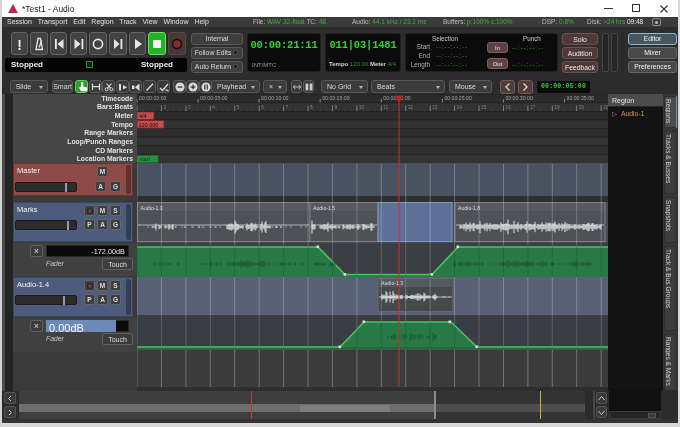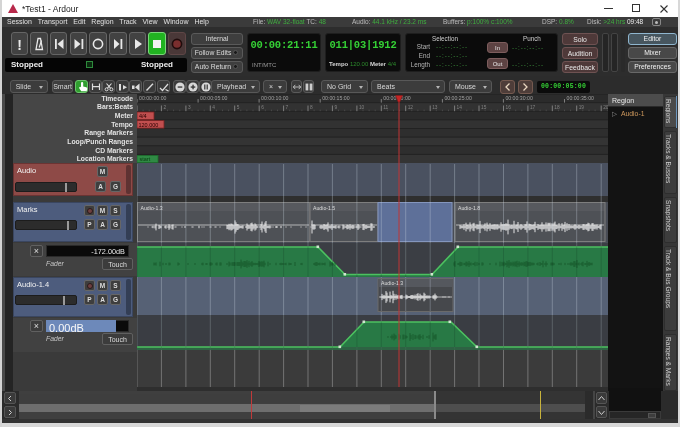--- a/index.html
+++ b/index.html
@@ -4,21 +4,21 @@
 #w{position:relative;width:680px;height:427px;background:#2d2d2d;overflow:hidden;}
 .abs{position:absolute;}
 .tbtn{position:absolute;background:#3e3e3e;border:1px solid #5a5a5a;border-radius:3px;}
 .dd{position:absolute;background:#3c3c3c;border:1px solid #585858;border-radius:3px;color:#d8d8d8;font-size:7px;line-height:11px;padding-left:5px;}
 .dd:after{content:"";position:absolute;right:4px;top:4.5px;border-left:2.5px solid transparent;border-right:2.5px solid transparent;border-top:3.5px solid #b5b5b5;}
 .sq{position:absolute;width:11px;height:11px;background:#3e3e3e;border:1px solid #666;border-radius:2px;color:#ddd;font-size:6.5px;font-weight:bold;text-align:center;line-height:10px;}
 </style></head><body>
 <div id="w">
     <div class="abs" style="left:0;top:0;width:680px;height:17px;background:#fff;"></div>
     <div class="abs" style="left:8px;top:4px;width:0;height:0;border-left:5px solid transparent;border-right:5px solid transparent;border-bottom:9px solid #b8294b;"></div>
-    <div class="abs" style="left:22px;top:4px;font-size:8.5px;color:#1a1a1a;">*Test1 - Ardour</div>
+    <div class="abs" style="left:22px;top:4px;font-size:8.5px;color:#1a1a1a;">*Test1 - Audio</div>
     <div class="abs" style="left:604px;top:8px;width:9px;height:1px;background:#333;"></div>
     <div class="abs" style="left:632px;top:4px;width:8px;height:8px;border:1px solid #333;"></div>
     <svg class="abs" style="left:659px;top:4px;" width="10" height="10" viewBox="0 0 10 10">
       <path d="M1.5 1.5 L8.5 8.5 M8.5 1.5 L1.5 8.5" stroke="#333" stroke-width="1.1"></path>
     </svg>
     <div class="abs" style="left:1px;top:17px;width:678px;height:10px;background:#3b3b3b;"></div>
     <div class="abs" style="left:7px;top:17.5px;font-size:7px;color:#e0e0e0;word-spacing:4px;">Session Transport Edit Region Track View Window Help</div>
     <div class="abs" style="left:253px;top:17.5px;font-size:6.5px;white-space:nowrap;"><span style="color:#bdbdbd;">File:</span> <span style="color:#3fae3f;">WAV 32-float</span> <span style="color:#bdbdbd;">TC:</span> <span style="color:#3fae3f;">48</span></div>
     <div class="abs" style="left:352px;top:17.5px;font-size:6.5px;white-space:nowrap;"><span style="color:#bdbdbd;">Audio:</span> <span style="color:#3fae3f;">44.1 kHz / 23.2 ms</span></div>
     <div class="abs" style="left:443px;top:17.5px;font-size:6.5px;white-space:nowrap;"><span style="color:#bdbdbd;">Buffers:</span> <span style="color:#3fae3f;">p:100% c:100%</span></div>
@@ -76,21 +76,21 @@
     <div class="tbtn" style="left:191px;top:47px;width:52px;height:11.5px;"></div>
     <div class="abs" style="left:191px;top:48.5px;width:44px;text-align:center;font-size:6.8px;color:#dcdcdc;">Follow Edits</div>
     <div class="abs" style="left:233px;top:49.5px;width:5px;height:5px;border-radius:50%;background:#1a1a1a;border:1px solid #555;"></div>
     <div class="tbtn" style="left:191px;top:61px;width:52px;height:11.5px;"></div>
     <div class="abs" style="left:191px;top:62.5px;width:44px;text-align:center;font-size:6.8px;color:#dcdcdc;">Auto Return</div>
     <div class="abs" style="left:233px;top:63.5px;width:5px;height:5px;border-radius:50%;background:#1a1a1a;border:1px solid #555;"></div>
     <div class="abs" style="left:247px;top:33px;width:74px;height:39px;background:#0b0b0b;border-radius:3px;border:1px solid #1e1e1e;"></div>
     <div class="abs" style="left:247px;top:39px;width:74px;text-align:center;font-family:'Liberation Mono',monospace;font-size:10.5px;font-weight:bold;color:#35d035;letter-spacing:-0.2px;">00:00:21:11</div>
     <div class="abs" style="left:252px;top:62px;font-size:6px;color:#9a9a9a;">INT/MTC</div>
     <div class="abs" style="left:325px;top:33px;width:76px;height:39px;background:#0b0b0b;border-radius:3px;border:1px solid #1e1e1e;"></div>
-    <div class="abs" style="left:325px;top:39px;width:76px;text-align:center;font-family:'Liberation Mono',monospace;font-size:10.5px;font-weight:bold;color:#35d035;letter-spacing:-0.2px;">011|03|1912</div>
+    <div class="abs" style="left:325px;top:39px;width:76px;text-align:center;font-family:'Liberation Mono',monospace;font-size:10.5px;font-weight:bold;color:#35d035;letter-spacing:-0.2px;">011|03|1481</div>
     <div class="abs" style="left:329px;top:61px;font-size:6px;white-space:nowrap;"><span style="color:#d5d5d5;font-weight:bold;">Tempo</span> <span style="color:#2c8a2c;">120.00</span> <span style="color:#d5d5d5;font-weight:bold;">Meter</span> <span style="color:#2c8a2c;">4/4</span></div>
     <div class="abs" style="left:405px;top:33px;width:153px;height:39px;background:#0b0b0b;border-radius:3px;border:1px solid #1e1e1e;"></div>
     <div class="abs" style="left:432px;top:34.5px;font-size:6.3px;color:#cfcfcf;">Selection</div>
     <div class="abs" style="left:523px;top:34.5px;font-size:6.3px;color:#cfcfcf;">Punch</div>
     <div class="abs" style="left:408px;top:42.5px;width:22px;text-align:right;font-size:6.3px;color:#b5b5b5;">Start</div>
     <div class="abs" style="left:436px;top:42.5px;font-size:6.3px;font-family:'Liberation Mono',monospace;"><span style="color:#3c8e3c;letter-spacing:0.9px;">--:--:--:--</span></div>
     <div class="abs" style="left:408px;top:51.8px;width:22px;text-align:right;font-size:6.3px;color:#b5b5b5;">End</div>
     <div class="abs" style="left:436px;top:51.8px;font-size:6.3px;font-family:'Liberation Mono',monospace;"><span style="color:#3c8e3c;letter-spacing:0.9px;">--:--:--:--</span></div>
     <div class="abs" style="left:408px;top:61.1px;width:22px;text-align:right;font-size:6.3px;color:#b5b5b5;">Length</div>
     <div class="abs" style="left:436px;top:61.1px;font-size:6.3px;font-family:'Liberation Mono',monospace;"><span style="color:#3c8e3c;letter-spacing:0.9px;">--:--:--:--</span></div>
@@ -190,21 +190,21 @@
     <div class="abs" style="left:13px;top:94px;width:124px;height:69px;background:#464646;"></div>
     <div class="abs" style="left:0px;top:94.8px;width:133px;text-align:right;font-size:6.8px;font-weight:bold;color:#e2e2e2;white-space:nowrap;">Timecode</div>
     <div class="abs" style="left:0px;top:103.425px;width:133px;text-align:right;font-size:6.8px;font-weight:bold;color:#e2e2e2;white-space:nowrap;">Bars:Beats</div>
     <div class="abs" style="left:0px;top:112.05px;width:133px;text-align:right;font-size:6.8px;font-weight:bold;color:#e2e2e2;white-space:nowrap;">Meter</div>
     <div class="abs" style="left:0px;top:120.675px;width:133px;text-align:right;font-size:6.8px;font-weight:bold;color:#e2e2e2;white-space:nowrap;">Tempo</div>
     <div class="abs" style="left:0px;top:129.3px;width:133px;text-align:right;font-size:6.8px;font-weight:bold;color:#e2e2e2;white-space:nowrap;">Range Markers</div>
     <div class="abs" style="left:0px;top:137.925px;width:133px;text-align:right;font-size:6.8px;font-weight:bold;color:#e2e2e2;white-space:nowrap;">Loop/Punch Ranges</div>
     <div class="abs" style="left:0px;top:146.55px;width:133px;text-align:right;font-size:6.8px;font-weight:bold;color:#e2e2e2;white-space:nowrap;">CD Markers</div>
     <div class="abs" style="left:0px;top:155.175px;width:133px;text-align:right;font-size:6.8px;font-weight:bold;color:#e2e2e2;white-space:nowrap;">Location Markers</div>
     <div class="abs" style="left:13px;top:163px;width:120px;height:33px;background:#8e4a47;border:1px solid #6b3433;"></div>
-    <div class="abs" style="left:17px;top:165.5px;font-size:7.5px;color:#f2f2f2;">Audio</div>
+    <div class="abs" style="left:17px;top:165.5px;font-size:7.5px;color:#f2f2f2;">Master</div>
     <div class="sq" style="left:97px;top:166px;width:11px;height:11px;">M</div>
     <div class="sq" style="left:95px;top:181px;width:11px;height:11px;">A</div>
     <div class="sq" style="left:110px;top:181px;width:11px;height:11px;">G</div>
     <div class="abs" style="left:15px;top:181.5px;width:62px;height:10.5px;background:#2c2c2c;border:1px solid #1c1c1c;border-radius:2px;"></div>
     <div class="abs" style="left:65px;top:182.5px;width:1.5px;height:9px;background:#9a9a9a;"></div>
     <div class="abs" style="left:126px;top:165px;width:4.5px;height:29px;background:#5e3232;border-radius:2px;"></div>
     <div class="abs" style="left:13px;top:202px;width:120px;height:40px;background:#4d5c7d;border:1px solid #3a4660;"></div>
     <div class="abs" style="left:17px;top:205px;font-size:7.5px;color:#f2f2f2;">Marks</div>
     <div class="abs" style="left:84px;top:205px;width:11px;height:11px;background:#3e3e3e;border:1px solid #666;border-radius:2px;"></div>
     <div class="abs" style="left:86.5px;top:207.5px;width:6px;height:6px;border-radius:50%;background:#6e4040;border:1px solid #2a1a1a;"></div>

